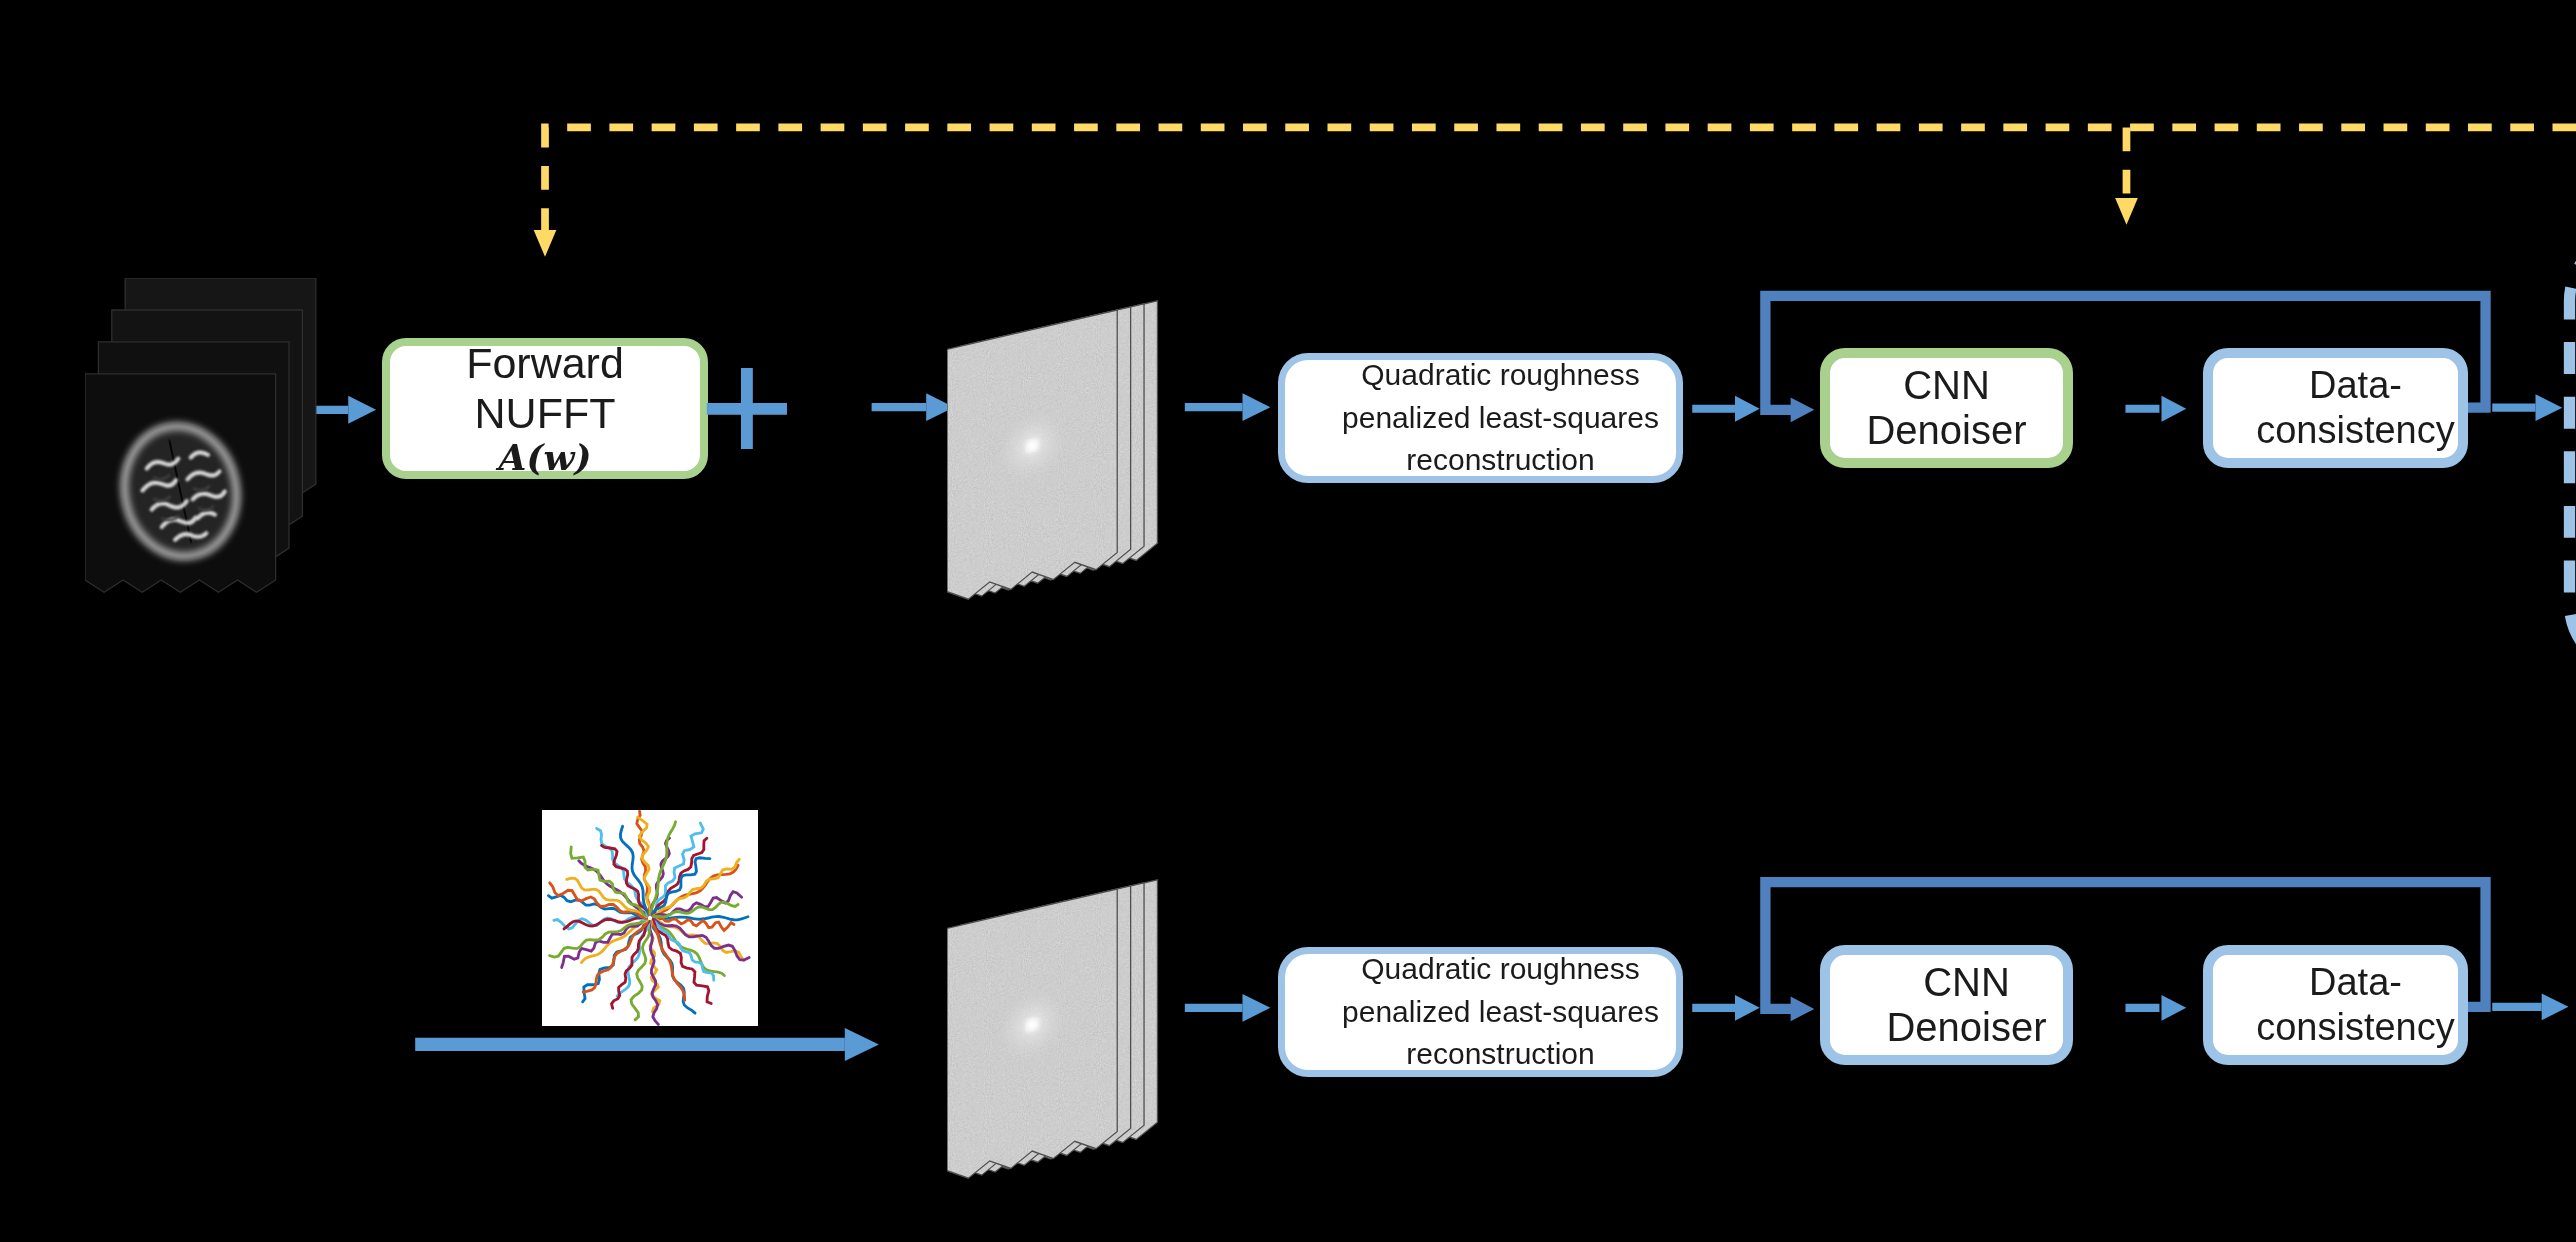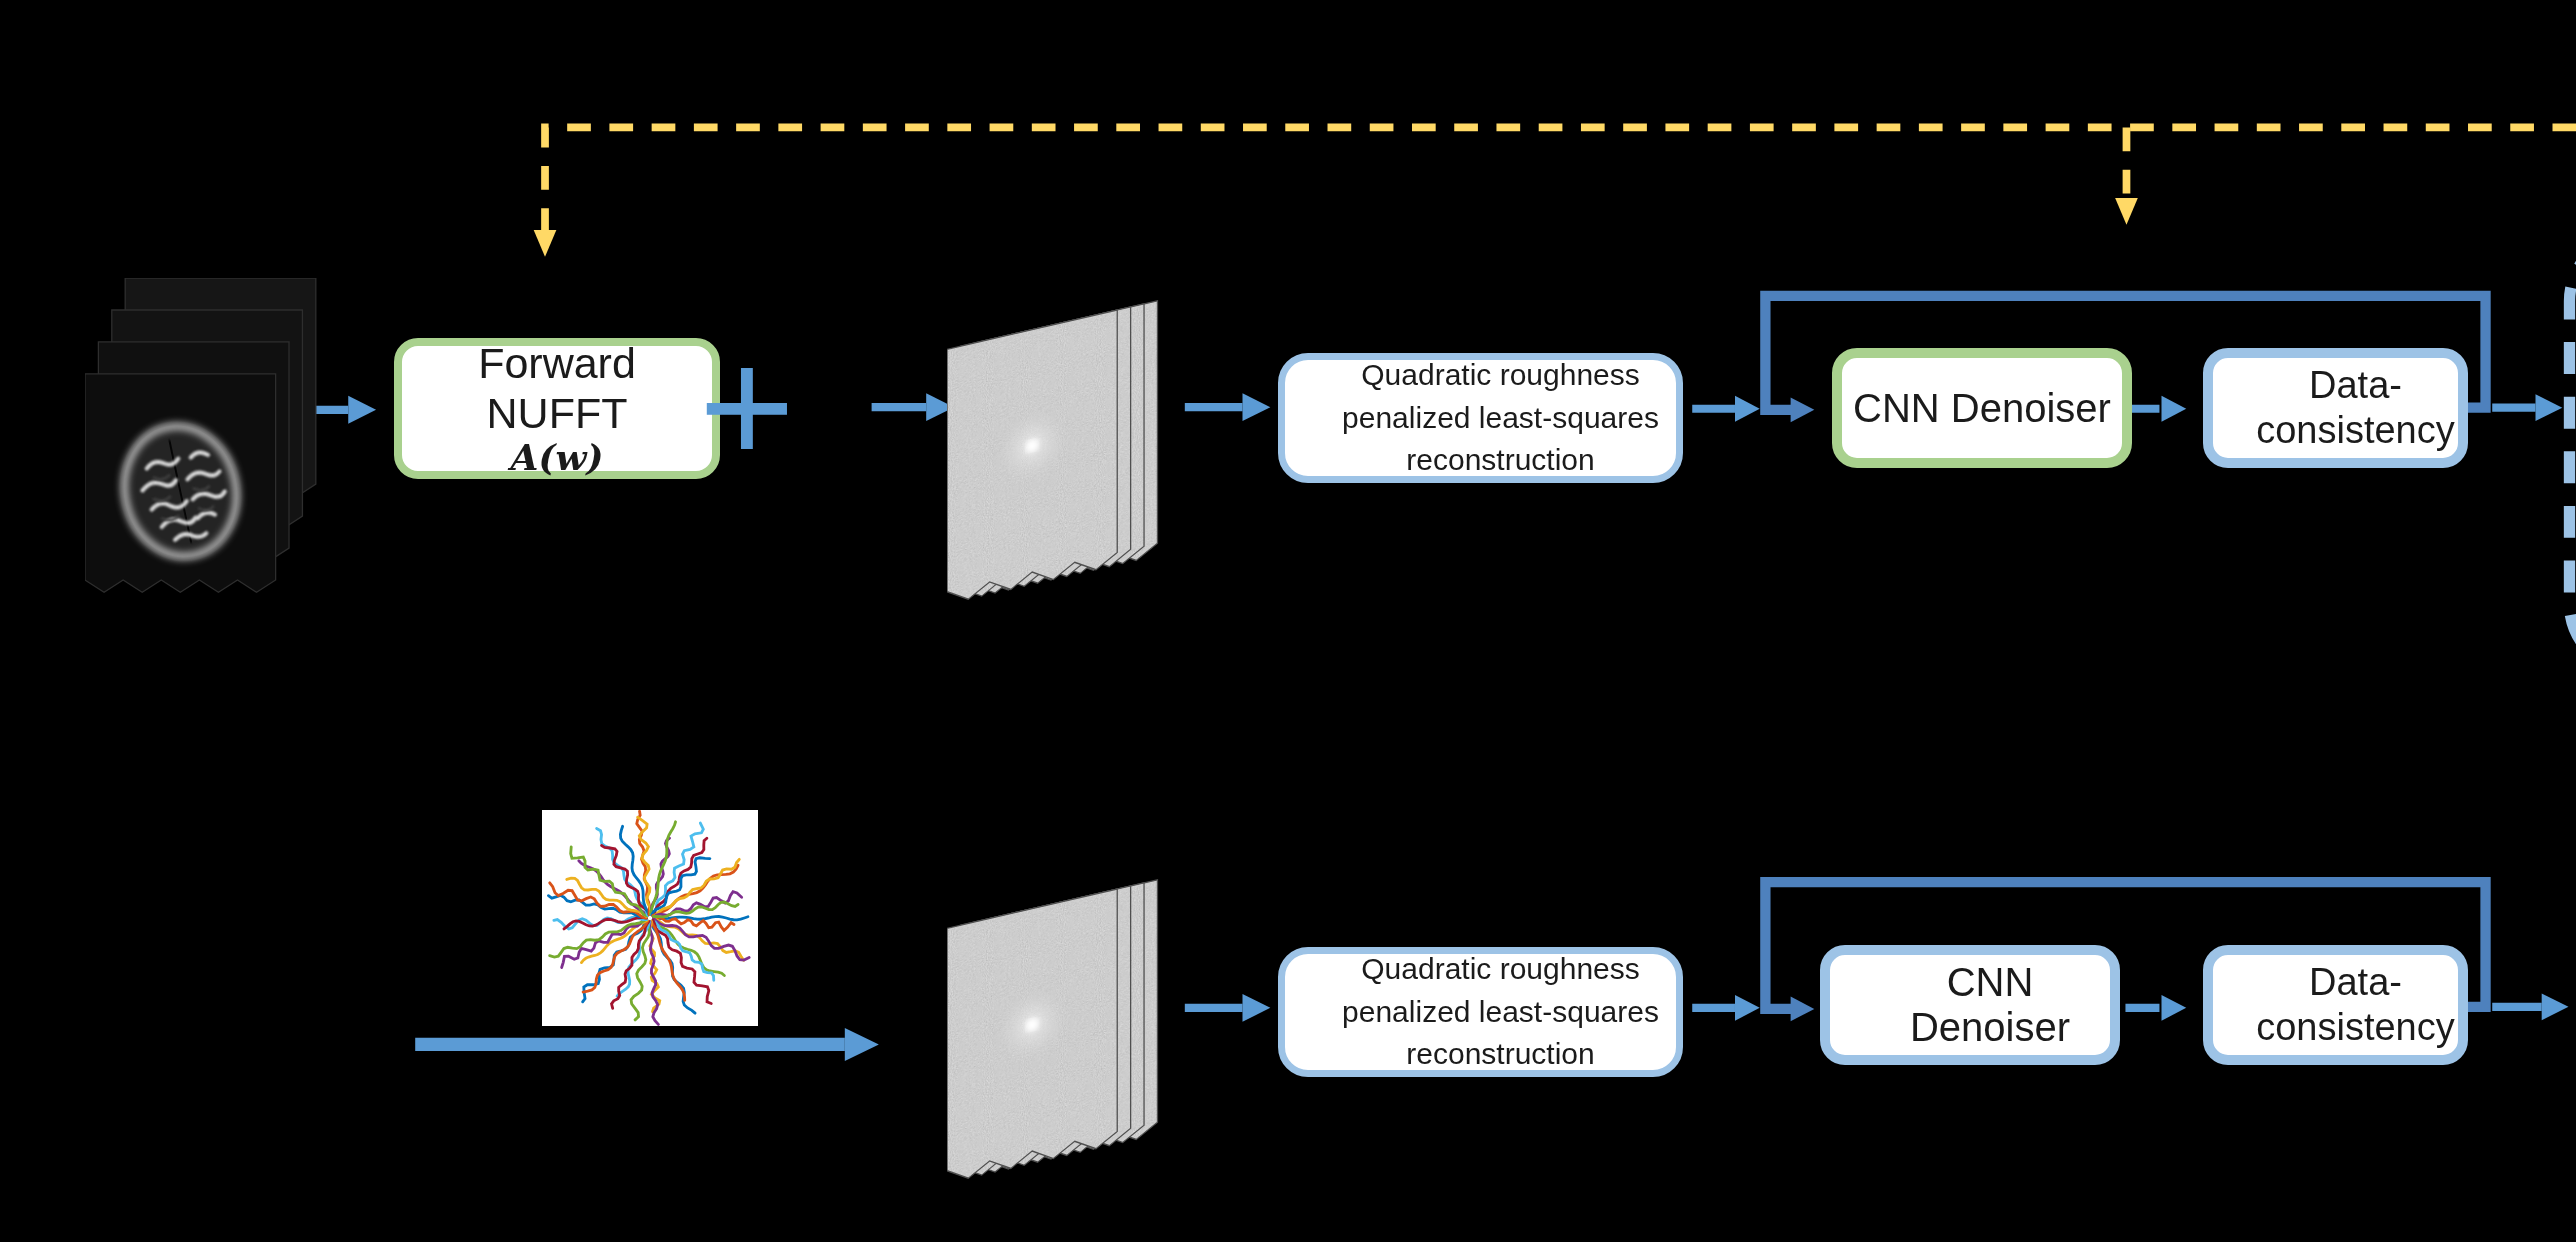--- a/index.html
+++ b/index.html
@@ -3,28 +3,28 @@
 <meta charset="utf-8">
 <style>
   html,body{margin:0;padding:0;background:#000;}
   #canvas{position:relative;width:3131px;height:1243px;background:#000;overflow:hidden;
           font-family:"Liberation Sans",sans-serif;}
   #lines-svg{position:absolute;left:0;top:0;width:3131px;height:1243px;}
   .stack-svg{position:absolute;}
   .diagram-box{position:absolute;background:var(--box-fill,#fff);display:flex;flex-direction:column;
                align-items:center;justify-content:center;text-align:center;color:var(--box-text,#1b1b1b);
                box-sizing:border-box;}
-  .box-green{border:9.3px solid var(--border-green,#A9D18E);margin-left:12px;}
+  .box-green{border:9.3px solid var(--border-green,#A9D18E);}
   .box-blue{border:9.3px solid var(--border-blue,#9DC3E6);padding-left:40px;}
   #nufft-box{left:382px;top:338px;width:326px;height:141px;border-radius:24px;border-width:8.2px;}
   #nufft-box .l1{font-size:43px;line-height:1.15;}
   #nufft-box .math{font-family:"DejaVu Serif",serif;font-style:italic;font-weight:bold;font-size:36px;line-height:1.1;}
   .recon-box{left:1278px;width:405px;height:130px;border-radius:30px;border-width:7.2px;font-size:30px;line-height:1.42;}
   #recon-top{top:353px;} #recon-bot{top:947px;}
-  .cnn-box{left:1820px;width:300px;height:120px;border-radius:25px;border-width:10.3px;font-size:40px;}
+  .cnn-box{left:1820px;width:253px;height:120px;border-radius:25px;border-width:10.3px;font-size:40px;}
   #cnn-top{top:348px;} #cnn-bot{top:945px;}
   .dc-box{left:2191px;width:265px;height:120px;border-radius:25px;border-width:10.3px;font-size:38px;line-height:1.18;margin-left:12px;}
   #dc-top{top:348px;} #dc-bot{top:945px;}
   #plus-sign{position:absolute;left:697px;top:330px;width:100px;height:155px;display:flex;align-items:center;
              justify-content:center;color:var(--arrow-blue,#5B9BD5);font-size:165px;font-weight:400;}
   #traj-box{position:absolute;left:542px;top:810px;width:216px;height:216px;background:#fff;}
   #traj-box svg{position:absolute;left:0;top:0;}
 </style>
 </head>
 <body>

